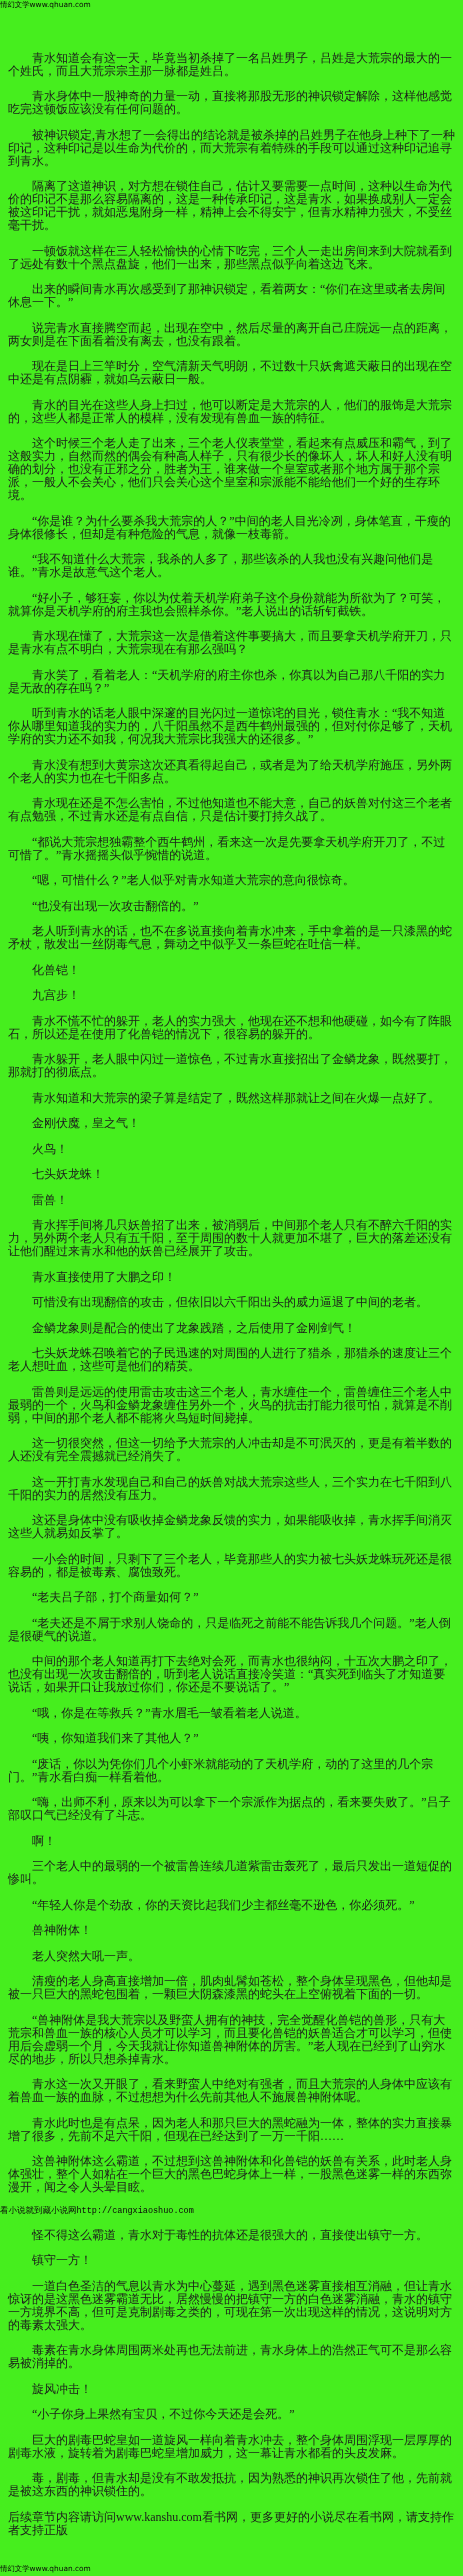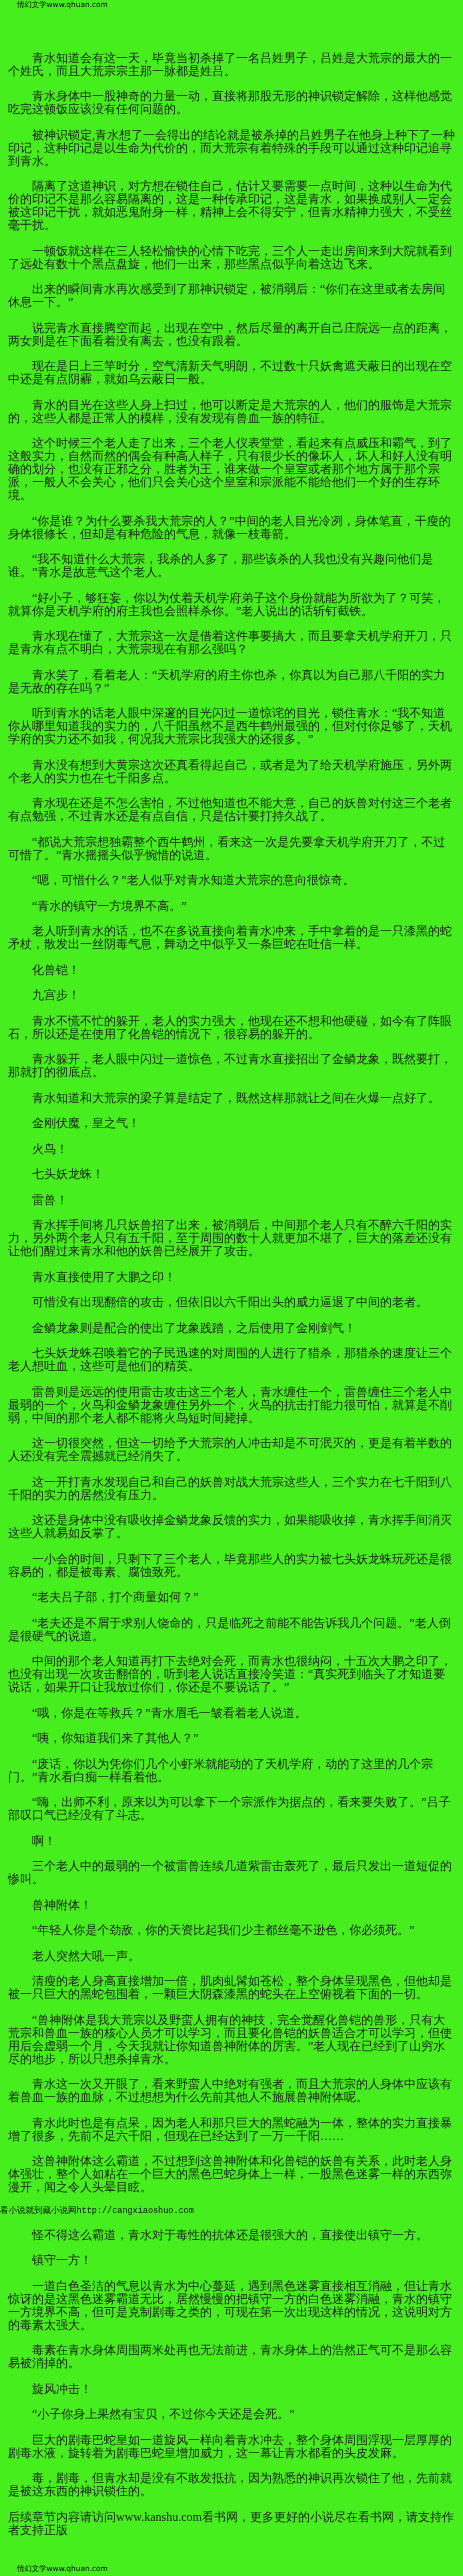--- a/index.html
+++ b/index.html
@@ -7,21 +7,21 @@
     width: 464px;
     height: 2576px;
     overflow: hidden;
     position: relative;
     background: #46EE1E;
     color: #1c1c1c;
     font-family: "Liberation Serif", "DejaVu Serif", serif;
   }
   .wm {
     position: absolute;
-    left: 17px;
+    left: 0;
     font-size: 7.4px;
     line-height: 8px;
     color: #0a0a0a;
     font-family: "DejaVu Sans", sans-serif;
     white-space: nowrap;
   }
   .wm-top { top: 1.1px; }
   .wm-bottom { bottom: 3.4px; }
   .content {
     padding: 39px 8px 0 8px;
@@ -57,36 +57,36 @@
 <body>
 
 <div class="wm wm-top">情幻文学www.qhuan.com</div>
 
 <div class="content" id="content">
     <p class="para">青水知道会有这一天，毕竟当初杀掉了一名吕姓男子，吕姓是大荒宗的最大的一个姓氏，而且大荒宗宗主那一脉都是姓吕。</p>
     <p class="para">青水身体中一股神奇的力量一动，直接将那股无形的神识锁定解除，这样他感觉吃完这顿饭应该没有任何问题的。</p>
     <p class="para">被神识锁定,青水想了一会得出的结论就是被杀掉的吕姓男子在他身上种下了一种印记，这种印记是以生命为代价的，而大荒宗有着特殊的手段可以通过这种印记追寻到青水。</p>
     <p class="para">隔离了这道神识，对方想在锁住自己，估计又要需要一点时间，这种以生命为代价的印记不是那么容易隔离的，这是一种传承印记，这是青水，如果换成别人一定会被这印记干扰，就如恶鬼附身一样，精神上会不得安宁，但青水精神力强大，不受丝毫干扰。</p>
     <p class="para">一顿饭就这样在三人轻松愉快的心情下吃完，三个人一走出房间来到大院就看到了远处有数十个黑点盘旋，他们一出来，那些黑点似乎向着这边飞来。</p>
-    <p class="para">出来的瞬间青水再次感受到了那神识锁定，被消弱后：“你们在这里或者去房间休息一下。”</p>
+    <p class="para">出来的瞬间青水再次感受到了那神识锁定，看着两女：“你们在这里或者去房间休息一下。”</p>
     <p class="para">说完青水直接腾空而起，出现在空中，然后尽量的离开自己庄院远一点的距离，两女则是在下面看着没有离去，也没有跟着。</p>
     <p class="para">现在是日上三竿时分，空气清新天气明朗，不过数十只妖禽遮天蔽日的出现在空中还是有点阴霾，就如乌云蔽日一般。</p>
     <p class="para">青水的目光在这些人身上扫过，他可以断定是大荒宗的人，他们的服饰是大荒宗的，这些人都是正常人的模样，没有发现有兽血一族的特征。</p>
     <p class="para">这个时候三个老人走了出来，三个老人仪表堂堂，看起来有点威压和霸气，到了这般实力，自然而然的偶会有种高人样子，只有很少长的像坏人，坏人和好人没有明确的划分，也没有正邪之分，胜者为王，谁来做一个皇室或者那个地方属于那个宗派，一般人不会关心，他们只会关心这个皇室和宗派能不能给他们一个好的生存环境。</p>
     <p class="para">“你是谁？为什么要杀我大荒宗的人？”中间的老人目光冷冽，身体笔直，干瘦的身体很修长，但却是有种危险的气息，就像一枝毒箭。</p>
     <p class="para">“我不知道什么大荒宗，我杀的人多了，那些该杀的人我也没有兴趣问他们是谁。”青水是故意气这个老人。</p>
     <p class="para">“好小子，够狂妄，你以为仗着天机学府弟子这个身份就能为所欲为了？可笑，就算你是天机学府的府主我也会照样杀你。”老人说出的话斩钉截铁。</p>
     <p class="para">青水现在懂了，大荒宗这一次是借着这件事要搞大，而且要拿天机学府开刀，只是青水有点不明白，大荒宗现在有那么强吗？</p>
     <p class="para">青水笑了，看着老人：“天机学府的府主你也杀，你真以为自己那八千阳的实力是无敌的存在吗？”</p>
     <p class="para">听到青水的话老人眼中深邃的目光闪过一道惊诧的目光，锁住青水：“我不知道你从哪里知道我的实力的，八千阳虽然不是西牛鹤州最强的，但对付你足够了，天机学府的实力还不如我，何况我大荒宗比我强大的还很多。”</p>
     <p class="para">青水没有想到大黄宗这次还真看得起自己，或者是为了给天机学府施压，另外两个老人的实力也在七千阳多点。</p>
     <p class="para">青水现在还是不怎么害怕，不过他知道也不能大意，自己的妖兽对付这三个老者有点勉强，不过青水还是有点自信，只是估计要打持久战了。</p>
     <p class="para">“都说大荒宗想独霸整个西牛鹤州，看来这一次是先要拿天机学府开刀了，不过可惜了。”青水摇摇头似乎惋惜的说道。</p>
     <p class="para">“嗯，可惜什么？”老人似乎对青水知道大荒宗的意向很惊奇。</p>
-    <p class="para">“青水的镇守一方境界不高。”</p>
+    <p class="para">“也没有出现一次攻击翻倍的。”</p>
     <p class="para">老人听到青水的话，也不在多说直接向着青水冲来，手中拿着的是一只漆黑的蛇矛杖，散发出一丝阴毒气息，舞动之中似乎又一条巨蛇在吐信一样。</p>
     <p class="para">化兽铠！</p>
     <p class="para">九宫步！</p>
     <p class="para">青水不慌不忙的躲开，老人的实力强大，他现在还不想和他硬碰，如今有了阵眼石，所以还是在使用了化兽铠的情况下，很容易的躲开的。</p>
     <p class="para">青水躲开，老人眼中闪过一道惊色，不过青水直接招出了金鳞龙象，既然要打，那就打的彻底点。</p>
     <p class="para">青水知道和大荒宗的梁子算是结定了，既然这样那就让之间在火爆一点好了。</p>
     <p class="para">金刚伏魔，皇之气！</p>
     <p class="para">火鸟！</p>
     <p class="para">七头妖龙蛛！</p>
     <p class="para">雷兽！</p>
@@ -102,22 +102,22 @@
     <p class="para">一小会的时间，只剩下了三个老人，毕竟那些人的实力被七头妖龙蛛玩死还是很容易的，都是被毒素、腐蚀致死。</p>
     <p class="para">“老夫吕子部，打个商量如何？”</p>
     <p class="para">“老夫还是不屑于求别人饶命的，只是临死之前能不能告诉我几个问题。”老人倒是很硬气的说道。</p>
     <p class="para">中间的那个老人知道再打下去绝对会死，而青水也很纳闷，十五次大鹏之印了，也没有出现一次攻击翻倍的，听到老人说话直接冷笑道：“真实死到临头了才知道要说话，如果开口让我放过你们，你还是不要说话了。”</p>
     <p class="para">“哦，你是在等救兵？”青水眉毛一皱看着老人说道。</p>
     <p class="para">“咦，你知道我们来了其他人？”</p>
     <p class="para">“废话，你以为凭你们几个小虾米就能动的了天机学府，动的了这里的几个宗门。”青水看白痴一样看着他。</p>
     <p class="para">“嗨，出师不利，原来以为可以拿下一个宗派作为据点的，看来要失败了。”吕子部叹口气已经没有了斗志。</p>
     <p class="para">啊！</p>
     <p class="para">三个老人中的最弱的一个被雷兽连续几道紫雷击轰死了，最后只发出一道短促的惨叫。</p>
+    <p class="para">“年轻人你是个劲敌，你的天资比起我们少主都丝毫不逊色，你必须死。”</p>
     <p class="para">兽神附体！</p>
-    <p class="para">“年轻人你是个劲敌，你的天资比起我们少主都丝毫不逊色，你必须死。”</p>
     <p class="para">老人突然大吼一声。</p>
     <p class="para">清瘦的老人身高直接增加一倍，肌肉虬髯如苍松，整个身体呈现黑色，但他却是被一只巨大的黑蛇包围着，一颗巨大阴森漆黑的蛇头在上空俯视着下面的一切。</p>
     <p class="para">“兽神附体是我大荒宗以及野蛮人拥有的神技，完全觉醒化兽铠的兽形，只有大荒宗和兽血一族的核心人员才可以学习，而且要化兽铠的妖兽适合才可以学习，但使用后会虚弱一个月，今天我就让你知道兽神附体的厉害。”老人现在已经到了山穷水尽的地步，所以只想杀掉青水。</p>
     <p class="para">青水这一次又开眼了，看来野蛮人中绝对有强者，而且大荒宗的人身体中应该有着兽血一族的血脉，不过想想为什么先前其他人不施展兽神附体呢。</p>
     <p class="para">青水此时也是有点呆，因为老人和那只巨大的黑蛇融为一体，整体的实力直接暴增了很多，先前不足六千阳，但现在已经达到了一万一千阳……</p>
     <p class="para">这兽神附体这么霸道，不过想到这兽神附体和化兽铠的妖兽有关系，此时老人身体强壮，整个人如粘在一个巨大的黑色巴蛇身体上一样，一股黑色迷雾一样的东西弥漫开，闻之令人头晕目眩。</p>
     <p class="inline-watermark">看小说就到藏小说网http://cangxiaoshuo.com</p>
     <p class="para">怪不得这么霸道，青水对于毒性的抗体还是很强大的，直接使出镇守一方。</p>
     <p class="para">镇守一方！</p>
     <p class="para">一道白色圣洁的气息以青水为中心蔓延，遇到黑色迷雾直接相互消融，但让青水惊讶的是这黑色迷雾霸道无比，居然慢慢的把镇守一方的白色迷雾消融，青水的镇守一方境界不高，但可是克制剧毒之类的，可现在第一次出现这样的情况，这说明对方的毒素太强大。</p>

